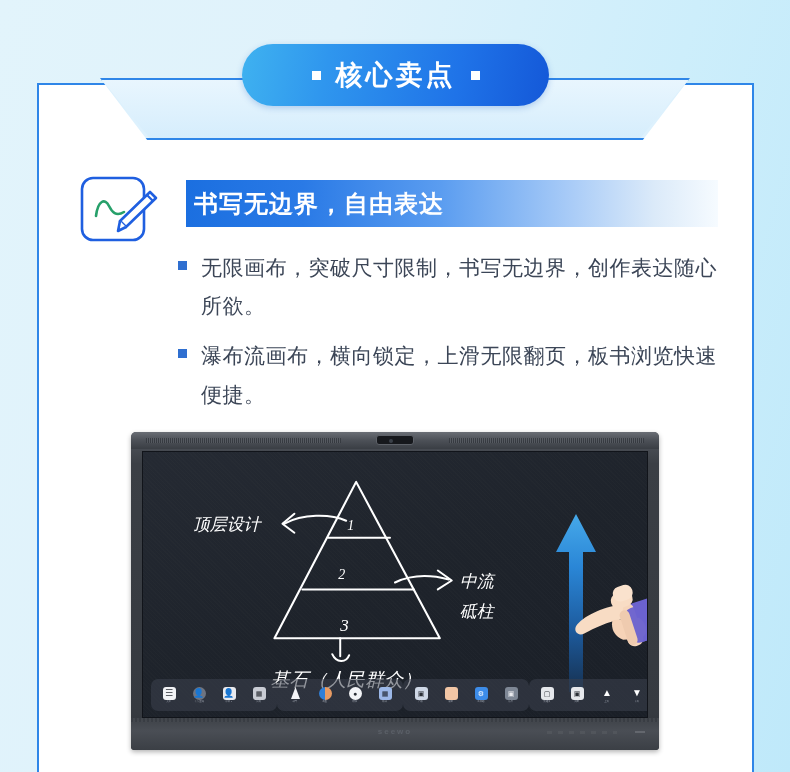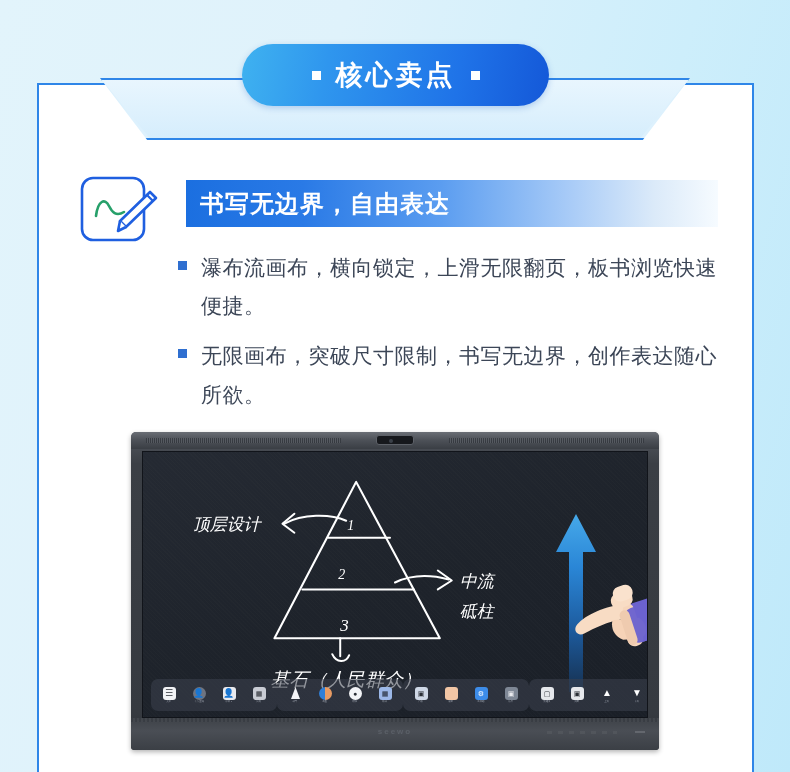--- a/index.html
+++ b/index.html
@@ -81,21 +81,21 @@
     width: 532px; height: 47px;
     background: linear-gradient(90deg,
         #1b6fe0 0%, #2a7ae6 22%, #5b9df0 48%,
         #a8cbf7 72%, #dbeaf9 88%, #f6fbff 100%);
     display: flex; align-items: center;
   }
   .head-text {
     color: #ffffff;
     font-size: 24px;
     font-weight: bold;
-    padding-left: 14px;
+    padding-left: 8px;
     letter-spacing: 1px;
     white-space: nowrap;
   }
 
   
   .bullets {
     position: absolute;
     left: 178px; top: 249px;
     width: 560px;
   }
@@ -265,25 +265,25 @@
     </svg>
   </div>
   <div class="head-bar">
     <span class="head-text">书写无边界，自由表达</span>
   </div>
 </div>
 
 <div class="bullets">
   <div class="bullet">
     <span class="bullet-mark"></span>
-    <span class="bullet-text">瀑布流画布，横向锁定，上滑无限翻页，板书浏览快速便捷。</span>
+    <span class="bullet-text">无限画布，突破尺寸限制，书写无边界，创作表达随心所欲。</span>
   </div>
   <div class="bullet">
     <span class="bullet-mark"></span>
-    <span class="bullet-text">无限画布，突破尺寸限制，书写无边界，创作表达随心所欲。</span>
+    <span class="bullet-text">瀑布流画布，横向锁定，上滑无限翻页，板书浏览快速便捷。</span>
   </div>
 </div>
 
 <div class="device">
   <div class="bezel"></div>
   <div class="bezel-top"></div>
   <div class="speaker-l"></div>
   <div class="speaker-r"></div>
   <div class="camera"></div>
 

